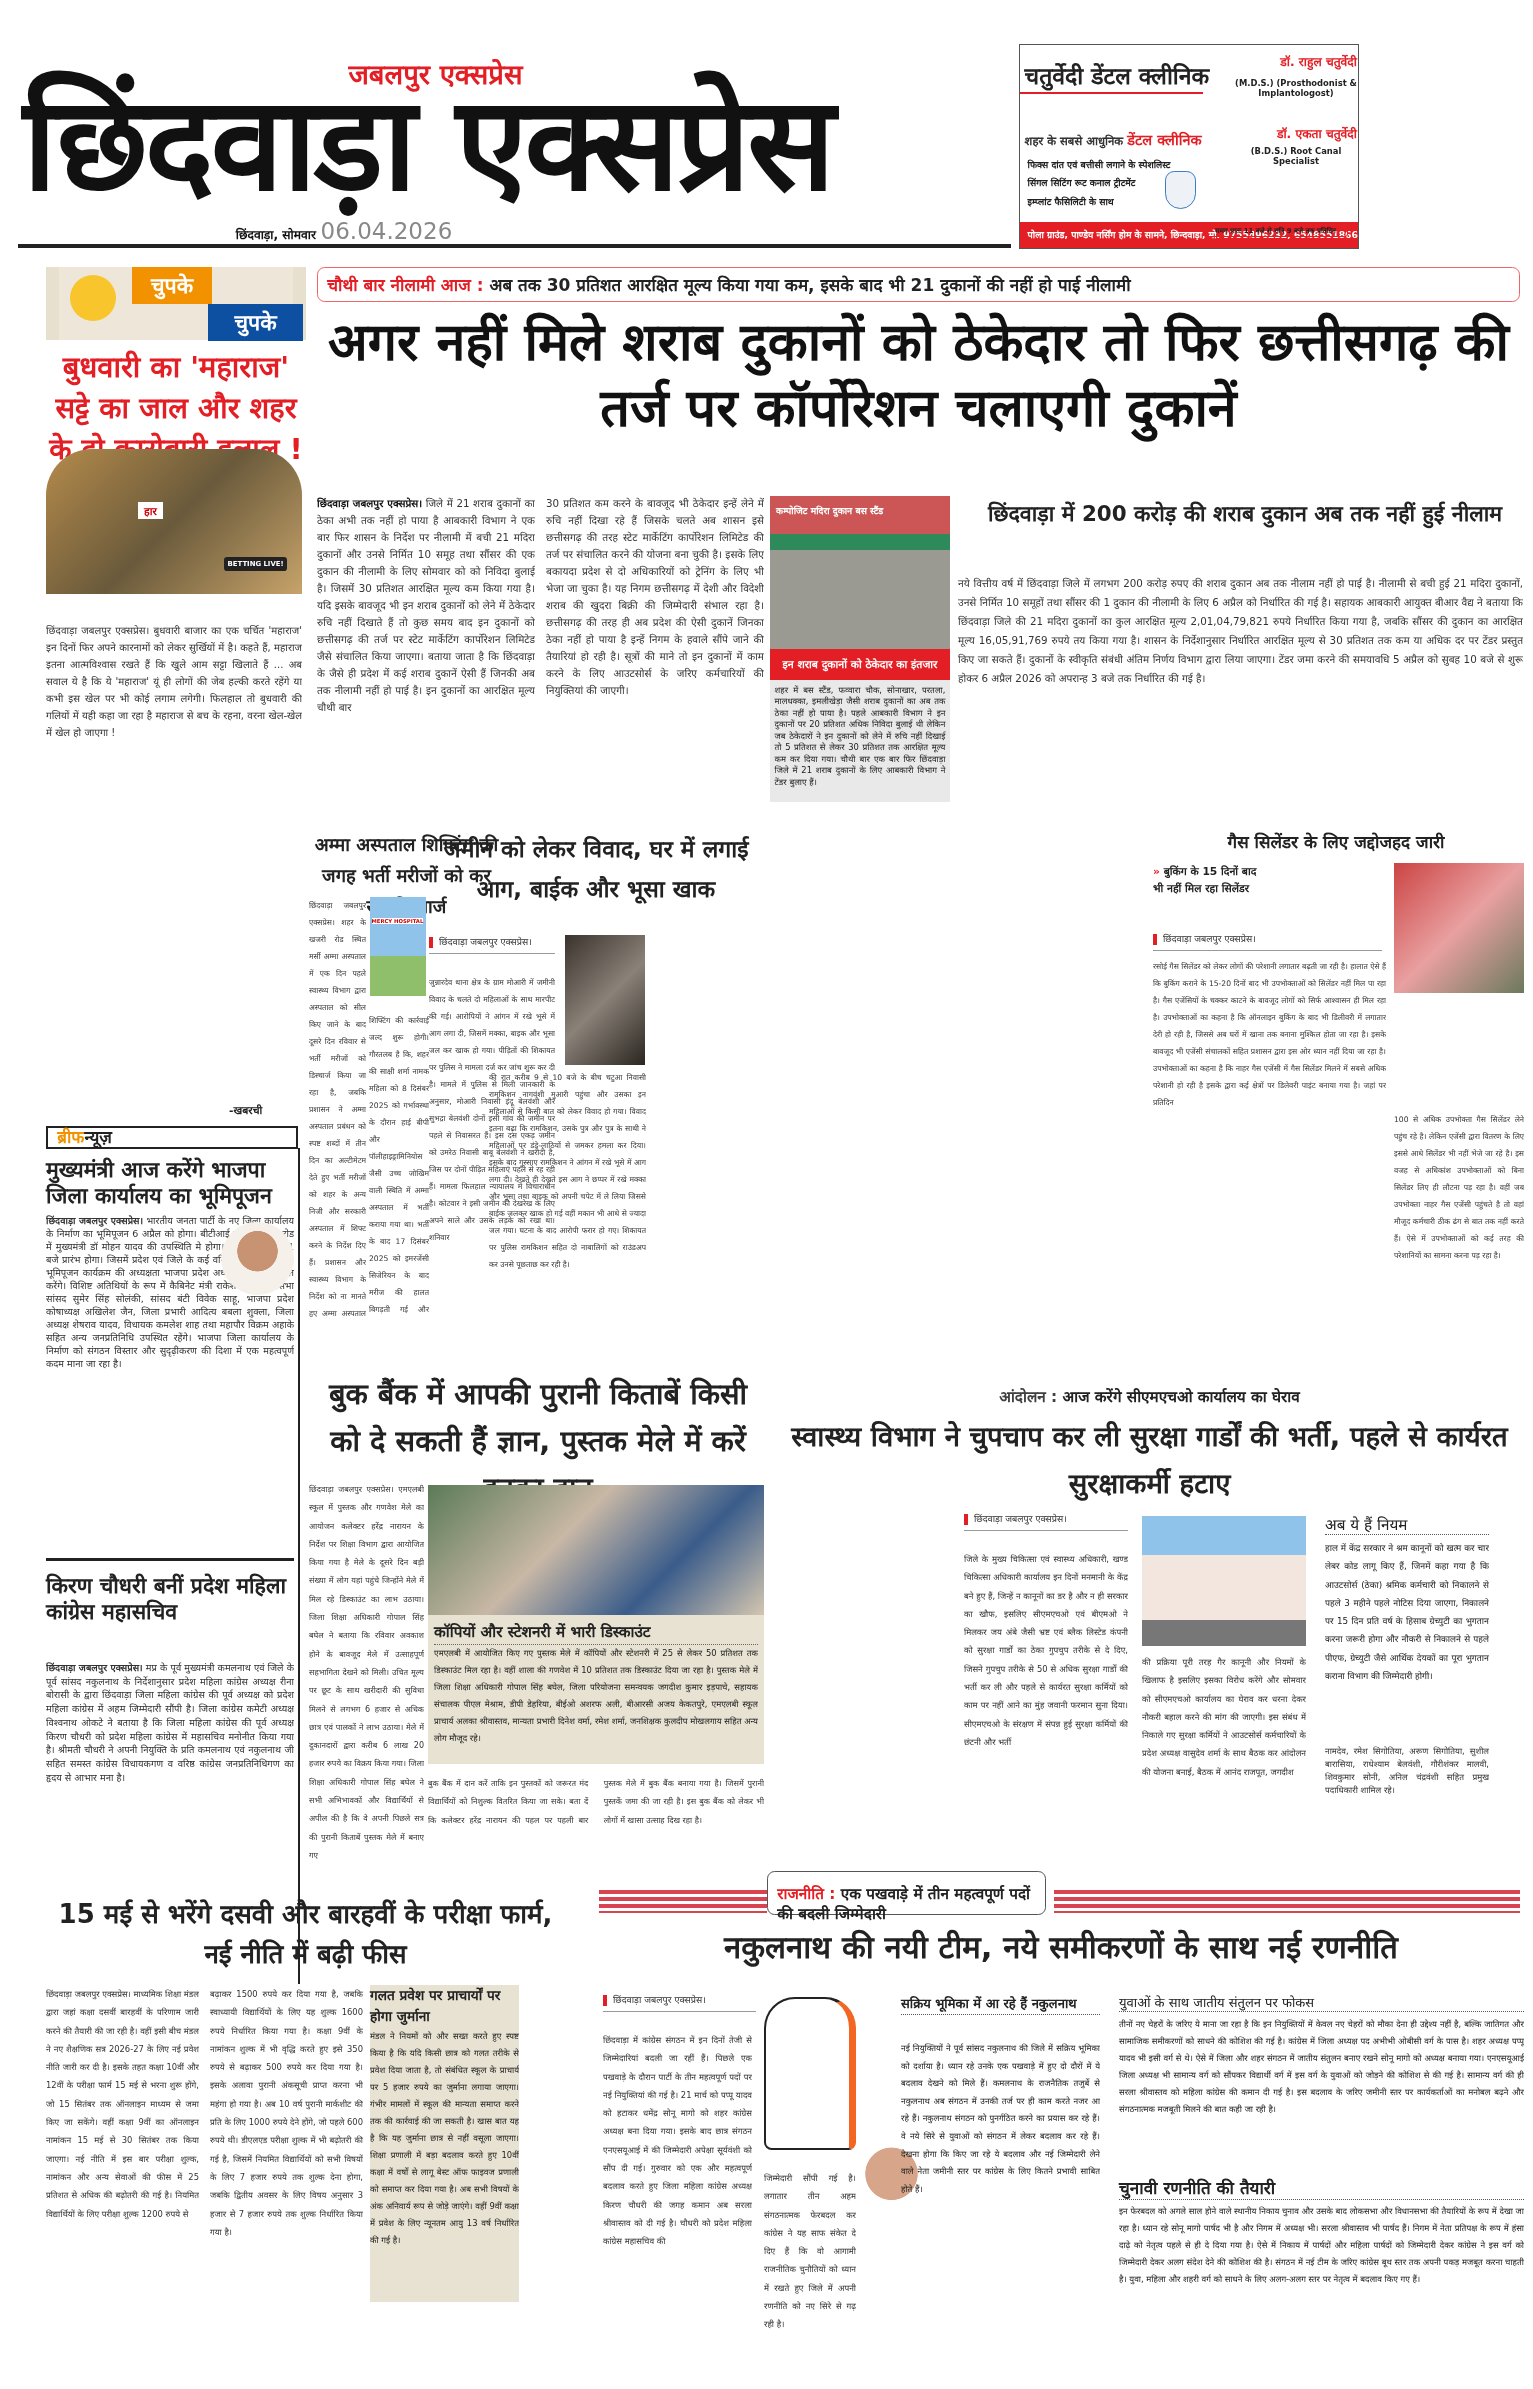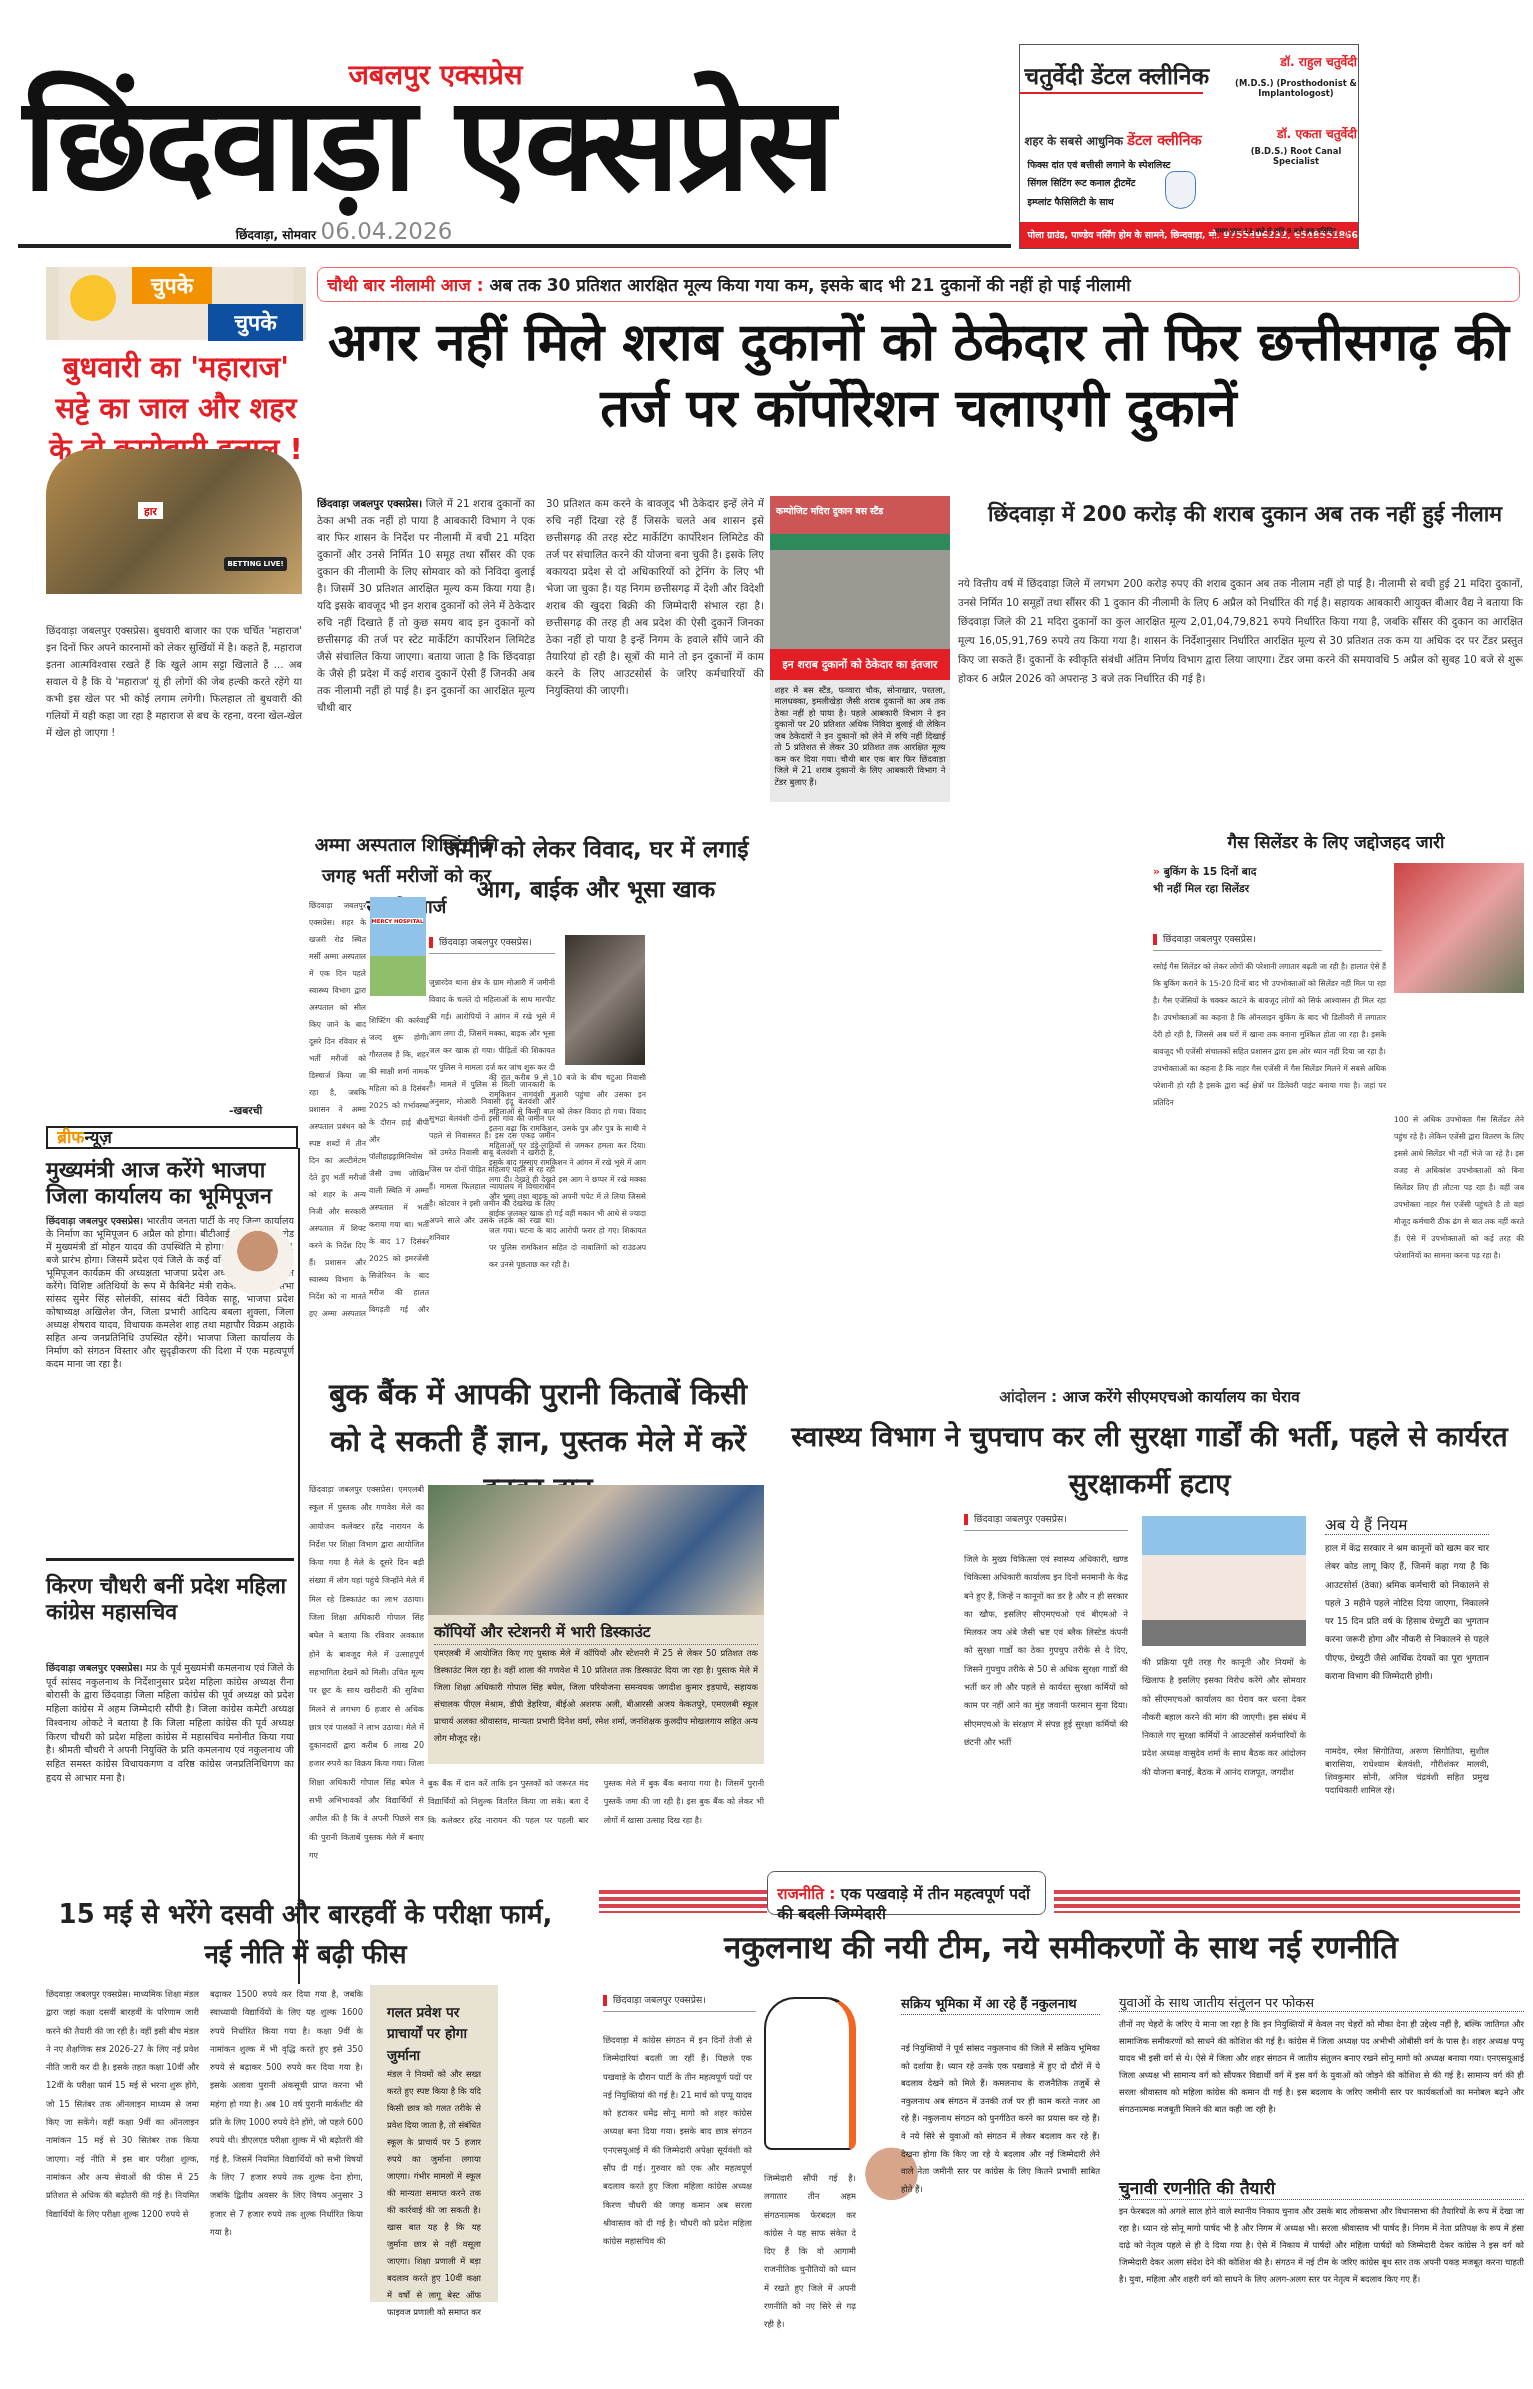--- a/index.html
+++ b/index.html
@@ -137,21 +137,21 @@
 <div class="abs body" style="left:964px;top:1550px;width:164px;height:328px;font-size:8.4px;line-height:18.3px">जिले के मुख्य चिकित्सा एवं स्वास्थ्य अधिकारी, खण्ड चिकित्सा अधिकारी कार्यालय इन दिनों मनमानी के केंद्र बने हुए हैं, जिन्हें न कानूनों का डर है और न ही सरकार का खौफ, इसलिए सीएमएचओ एवं बीएमओ ने मिलकर जय अंबे जैसी भ्रष्ट एवं ब्लैक लिस्टेड कंपनी को सुरक्षा गार्डों का ठेका गुपचुप तरीके से दे दिए, जिसने गुपचुप तरीके से 50 से अधिक सुरक्षा गार्डों की भर्ती कर ली और पहले से कार्यरत सुरक्षा कर्मियों को काम पर नहीं आने का मुंह जवानी फरमान सुना दिया। सीएमएचओ के संरक्षण में संपन्न हुई सुरक्षा कर्मियों की छंटनी और भर्ती</div>
 <div class="abs" style="left:1142px;top:1516px;width:164px;height:130px;background:linear-gradient(#8fc3ea 0 30%,#f2e6de 30% 80%,#777 80%)"></div>
 <div class="abs body" style="left:1142px;top:1653px;width:164px;height:225px;font-size:8.4px;line-height:18.3px">की प्रक्रिया पूरी तरह गैर कानूनी और नियमों के खिलाफ है इसलिए इसका विरोध करेंगे और सोमवार को सीएमएचओ कार्यालय का घेराव कर धरना देकर नौकरी बहाल करने की मांग की जाएगी। इस संबंध में निकाले गए सुरक्षा कर्मियों ने आउटसोर्स कर्मचारियों के प्रदेश अध्यक्ष वासुदेव शर्मा के साथ बैठक कर आंदोलन की योजना बनाई, बैठक में आनंद राजपूत, जगदीश</div>
 <div class="abs" style="left:1325px;top:1514px;width:164px;font-size:15.3px;font-weight:normal;border-bottom:0.8px dotted #555">अब ये हैं नियम</div>
 <div class="abs body" style="left:1325px;top:1539px;width:164px;height:199px;font-size:8.8px;line-height:18.3px;color:#222">हाल में केंद्र सरकार ने श्रम कानूनों को खत्म कर चार लेबर कोड लागू किए हैं, जिनमें कहा गया है कि आउटसोर्स (ठेका) श्रमिक कर्मचारी को निकालने से पहले 3 महीने पहले नोटिस दिया जाएगा, निकालने पर 15 दिन प्रति वर्ष के हिसाब ग्रेच्युटी का भुगतान करना जरूरी होगा और नौकरी से निकालने से पहले पीएफ, ग्रेच्युटी जैसे आर्थिक देयकों का पूरा भुगतान कराना विभाग की जिम्मेदारी होगी।</div>
 <div class="abs body" style="left:1325px;top:1745px;width:164px;height:130px;font-size:8.4px;line-height:13px">नामदेव, रमेश सिगोतिया, अरूण सिगोतिया, सुशील बारासिया, राधेश्याम बेलवंशी, गौरीशंकर मालवी, शिवकुमार सोनी, अनिल चंद्रवंशी सहित प्रमुख पदाधिकारी शामिल रहे।</div>
 
 <div class="abs sub-h" style="left:46px;top:1894px;width:519px;font-size:26px;line-height:40px">15 मई से भरेंगे दसवी और बारहवीं के परीक्षा फार्म, नई नीति में बढ़ी फीस</div>
 <div class="abs body" style="left:46px;top:1985px;width:153px;height:359px;font-size:8.4px;line-height:18.3px">छिंदवाड़ा जबलपुर एक्सप्रेस। माध्यमिक शिक्षा मंडल द्वारा जहां कक्षा दसवीं बारहवीं के परिणाम जारी करने की तैयारी की जा रही है। वहीं इसी बीच मंडल ने नए शैक्षणिक सत्र 2026-27 के लिए नई प्रवेश नीति जारी कर दी है। इसके तहत कक्षा 10वीं और 12वीं के परीक्षा फार्म 15 मई से भरना शुरू होंगे, जो 15 सितंबर तक ऑनलाइन माध्यम से जमा किए जा सकेंगे। वहीं कक्षा 9वीं का ऑनलाइन नामांकन 15 मई से 30 सितंबर तक किया जाएगा। नई नीति में इस बार परीक्षा शुल्क, नामांकन और अन्य सेवाओं की फीस में 25 प्रतिशत से अधिक की बढ़ोतरी की गई है। नियमित विद्यार्थियों के लिए परीक्षा शुल्क 1200 रुपये से</div>
 <div class="abs body" style="left:210px;top:1985px;width:153px;height:359px;font-size:8.4px;line-height:18.3px">बढ़ाकर 1500 रुपये कर दिया गया है, जबकि स्वाध्यायी विद्यार्थियों के लिए यह शुल्क 1600 रुपये निर्धारित किया गया है। कक्षा 9वीं के नामांकन शुल्क में भी वृद्धि करते हुए इसे 350 रुपये से बढ़ाकर 500 रुपये कर दिया गया है। इसके अलावा पुरानी अंकसूची प्राप्त करना भी महंगा हो गया है। अब 10 वर्ष पुरानी मार्कशीट की प्रति के लिए 1000 रुपये देने होंगे, जो पहले 600 रुपये थी। डीएलएड परीक्षा शुल्क में भी बढ़ोतरी की गई है, जिसमें नियमित विद्यार्थियों को सभी विषयों के लिए 7 हजार रुपये तक शुल्क देना होगा, जबकि द्वितीय अवसर के लिए विषय अनुसार 3 हजार से 7 हजार रुपये तक शुल्क निर्धारित किया गया है।</div>
-<div class="abs beige" style="left:370px;top:1985px;width:128px;height:317px;padding:17px">
+<div class="abs beige" style="left:370px;top:1985px;width:149px;height:317px;padding:0">
   <div style="font-size:13.7px;font-weight:bold;line-height:21.4px">गलत प्रवेश पर प्राचार्यों पर होगा जुर्माना</div>
   <div class="body" style="font-size:8.4px;line-height:17px;color:#222;height:252px">मंडल ने नियमों को और सख्त करते हुए स्पष्ट किया है कि यदि किसी छात्र को गलत तरीके से प्रवेश दिया जाता है, तो संबंधित स्कूल के प्राचार्य पर 5 हजार रुपये का जुर्माना लगाया जाएगा। गंभीर मामलों में स्कूल की मान्यता समाप्त करने तक की कार्रवाई की जा सकती है। खास बात यह है कि यह जुर्माना छात्र से नहीं वसूला जाएगा। शिक्षा प्रणाली में बड़ा बदलाव करते हुए 10वीं कक्षा में वर्षों से लागू बेस्ट ऑफ फाइवज प्रणाली को समाप्त कर दिया गया है। अब सभी विषयों के अंक अनिवार्य रूप से जोड़े जाएंगे। वहीं 9वीं कक्षा में प्रवेश के लिए न्यूनतम आयु 13 वर्ष निर्धारित की गई है।</div>
 </div>
 
 <div class="abs stripes" style="left:599px;top:1890px;width:168px;height:23px"></div>
 <div class="abs" style="left:767px;top:1871px;width:279px;height:44px;border:1.5px solid #555;border-radius:7.6px;padding:10.7px 9.2px;font-size:15.3px;font-weight:bold"><span style="color:#e31e24">राजनीति :</span> <span>एक पखवाड़े में तीन महत्वपूर्ण पदों की बदली जिम्मेदारी</span></div>
 <div class="abs stripes" style="left:1054px;top:1890px;width:466px;height:23px"></div>
 <div class="abs sub-h" style="left:599px;top:1924px;width:924px;font-size:31px;line-height:46px">नकुलनाथ की नयी टीम, नये समीकरणों के साथ नई रणनीति</div>
 <div class="abs mini-byline" style="left:603px;top:1993px;width:153px">छिंदवाड़ा जबलपुर एक्सप्रेस।</div>
 <div class="abs body" style="left:603px;top:2031px;width:149px;height:313px;font-size:8.4px;line-height:18.3px">छिंदवाड़ा में कांग्रेस संगठन में इन दिनों तेजी से जिम्मेदारियां बदली जा रहीं हैं। पिछले एक पखवाड़े के दौरान पार्टी के तीन महत्वपूर्ण पदों पर नई नियुक्तियां की गई है। 21 मार्च को पप्पू यादव को हटाकर धमेंद्र सोनू मागो को शहर कांग्रेस अध्यक्ष बना दिया गया। इसके बाद छात्र संगठन एनएसयूआई में की जिम्मेदारी अपेक्षा सूर्यवंशी को सौंप दी गई। गुरुवार को एक और महत्वपूर्ण बदलाव करते हुए जिला महिला कांग्रेस अध्यक्ष किरण चौधरी की जगह कमान अब सरला श्रीवास्तव को दी गई है। चौधरी को प्रदेश महिला कांग्रेस महासचिव की</div>

